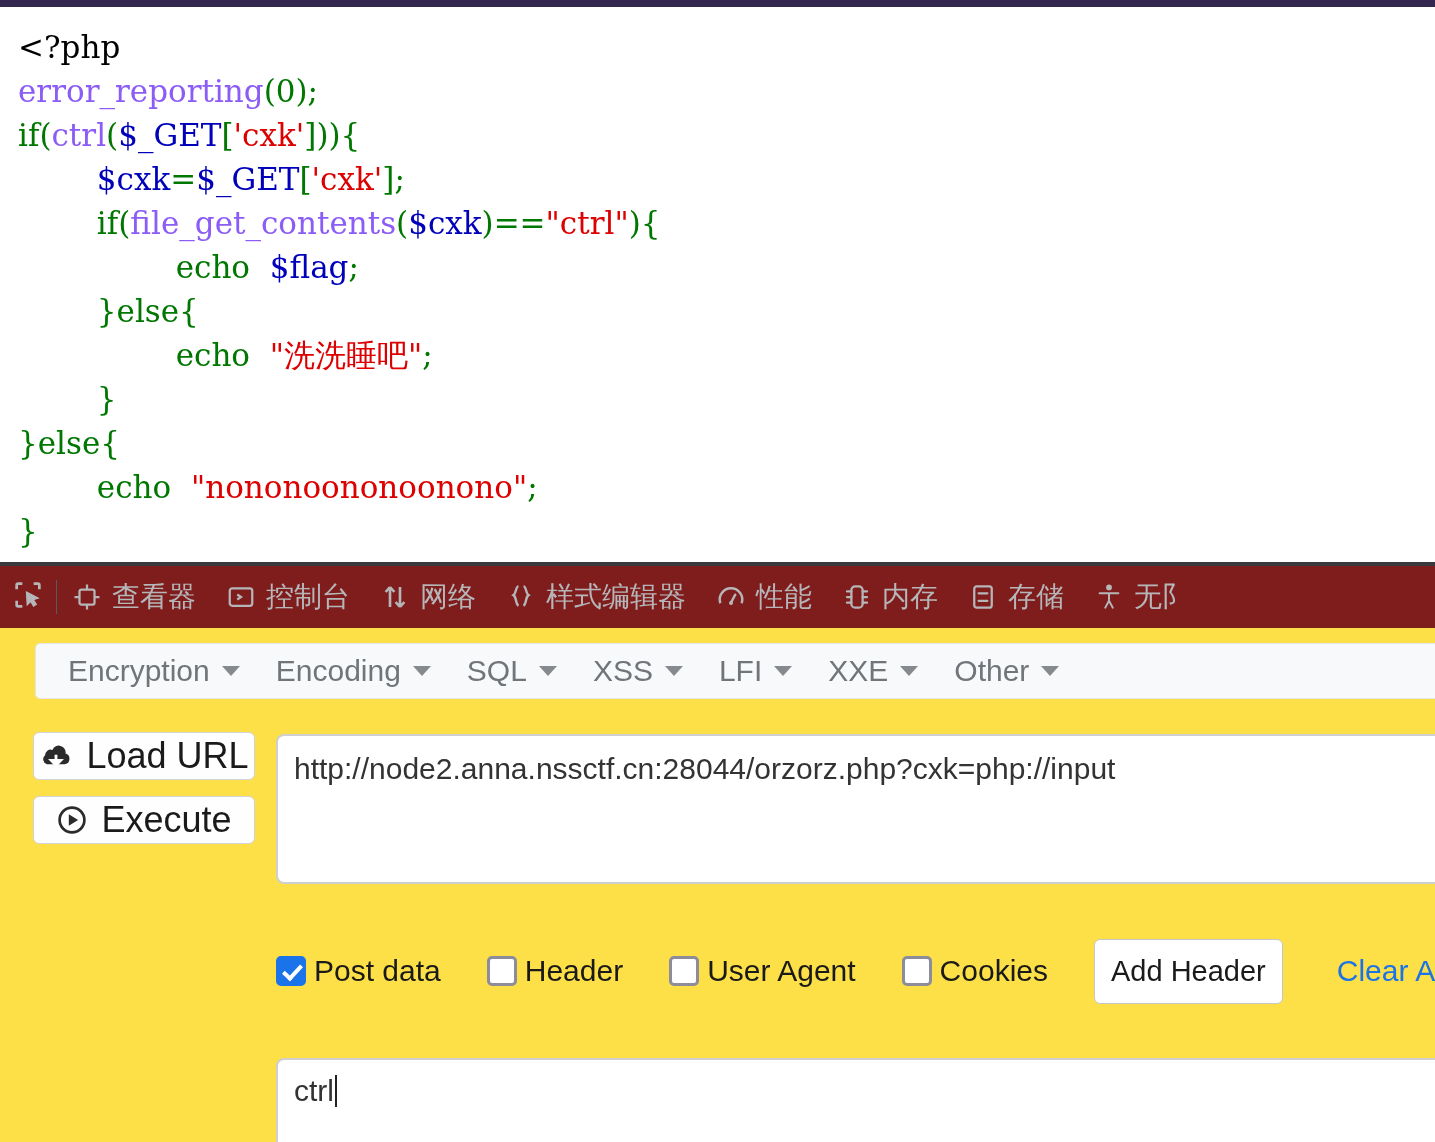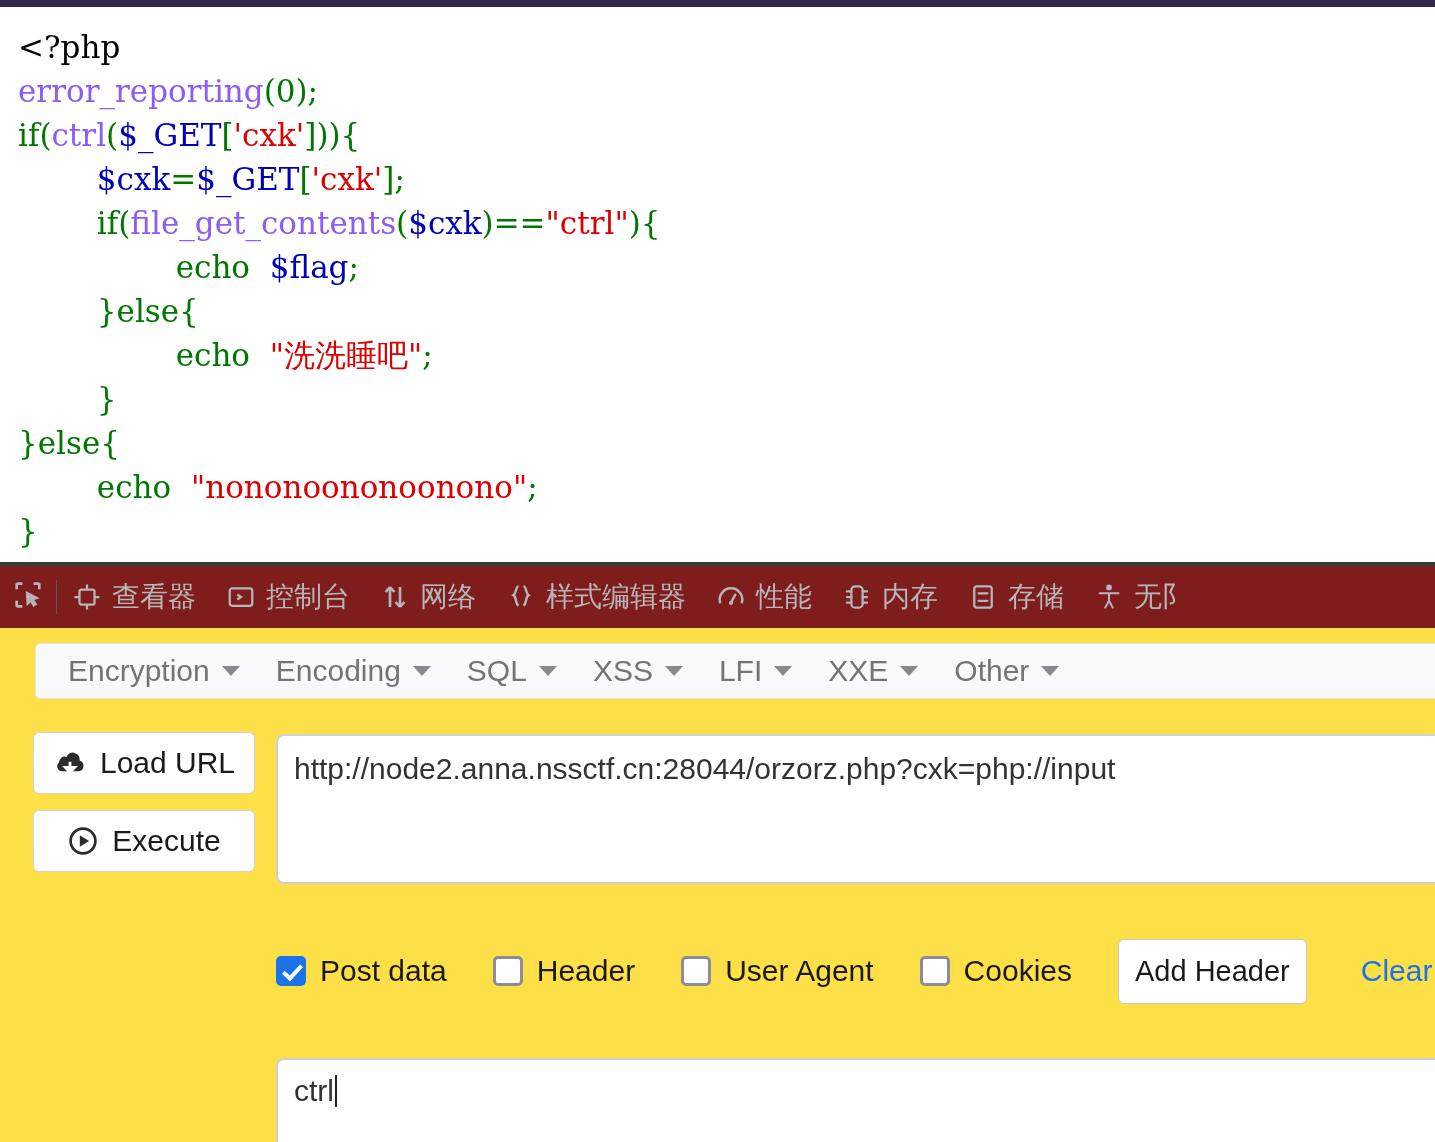--- a/index.html
+++ b/index.html
@@ -109,30 +109,30 @@
     border-top: 10px solid #86898d;
   }
 
   
   #btn-col {
     position: absolute;
     top: 104px; left: 33px;
     width: 222px;
   }
   .hb-btn {
-    width: 222px; height: 62px;
+    width: 222px; height: 48px;
     background: #fefefe;
     border: 1px solid #d3d3d3;
     border-radius: 6px;
     margin-bottom: 16px;
     display: flex;
     align-items: center;
     justify-content: center;
     gap: 13px;
-    font-size: 30px;
+    font-size: 36px;
     color: #1a1a1a;
   }
   .hb-btn svg { display: block; }
 
   
   #url-area {
     position: absolute;
     top: 106px; left: 276px;
     width: 1200px; height: 150px;
     border: 2px solid #cfcfcf;
@@ -148,21 +148,21 @@
 
   
   #opts-row {
     position: absolute;
     top: 316px; left: 276px;
     width: 1200px; height: 54px;
     display: flex;
     align-items: center;
   }
   .opt {
-    display: flex; align-items: center; gap: 14px;
+    display: flex; align-items: center; gap: 8px;
     margin-right: 46px;
     font-size: 30px;
     color: #1a1a1a;
     white-space: nowrap;
   }
   .cbox {
     width: 30px; height: 30px;
     border: 3px solid #8c8c9a;
     border-radius: 5px;
     background: #fff;

